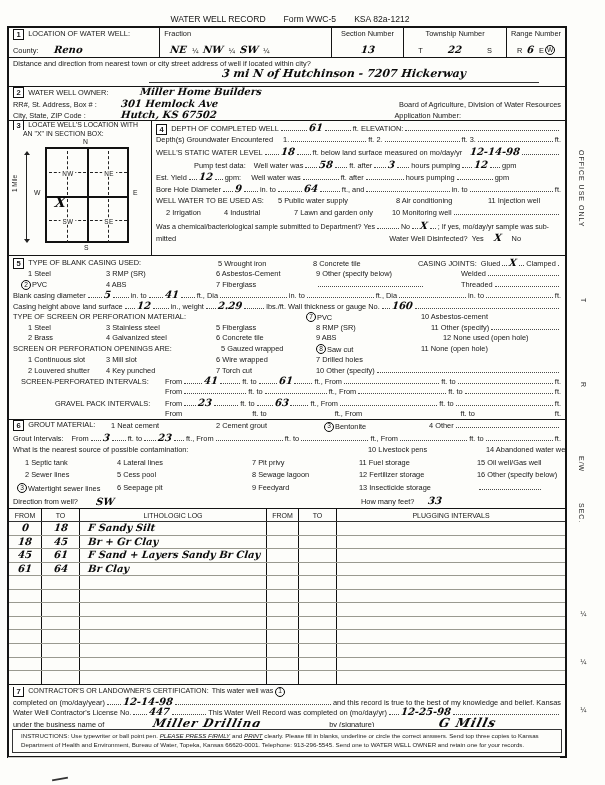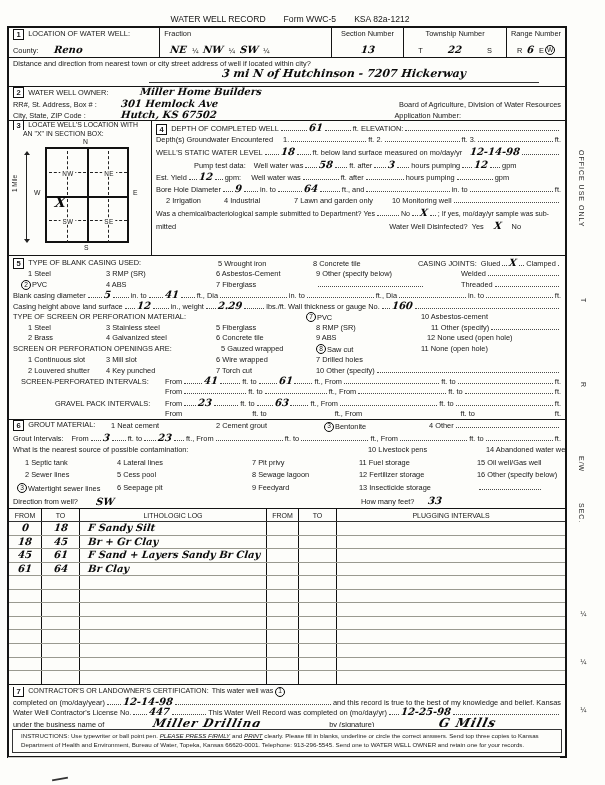--- a/index.html
+++ b/index.html
@@ -262,20 +262,26 @@
             <span>in. to</span>
             <i class="d" style="width:24px"></i>
             <span class="hw">64</span>
             <i class="d" style="width:20px"></i>
             <span>ft., and</span>
             <i class="dfill"></i>
             <span>in. to</span>
             <i class="dfill"></i>
             <span>ft.</span>
           </div>
+        <div class="ln">
+            <span class="sp" style="width:122px">WELL WATER TO BE USED AS:</span>
+            <span class="sp" style="width:118px">5 Public water supply</span>
+            <span class="sp" style="width:92px">8 Air conditioning</span>
+            <span>11 Injection well</span>
+          </div>
         <div class="ln" style="padding-left:14px">
             <span class="sp" style="width:58px">2 Irrigation</span>
             <span class="sp" style="width:70px">4 Industrial</span>
             <span class="sp" style="width:98px">7 Lawn and garden only</span>
             <span>10 Monitoring well</span>
             <i class="dfill"></i>
           </div>
         <div class="ln" style="font-size:7.1px">
             <span>Was a chemical/bacteriological sample submitted to Department? Yes</span>
             <i class="d" style="width:22px"></i>
@@ -376,21 +382,21 @@
           <span class="sp" style="width:110px">3 Stainless steel</span>
           <span class="sp" style="width:100px">5 Fiberglass</span>
           <span class="sp" style="width:115px">8 RMP (SR)</span>
           <span>11 Other (specify)</span>
           <i class="dfill"></i>
         </div>
       <div class="ln">
           <span class="sp" style="width:93px;padding-left:15px">2 Brass</span>
           <span class="sp" style="width:110px">4 Galvanized steel</span>
           <span class="sp" style="width:100px">6 Concrete tile</span>
-          <span class="sp" style="width:111px">9 ABS</span>
+          <span class="sp" style="width:127px">9 ABS</span>
           <span>12 None used (open hole)</span>
         </div>
       <div class="ln">
           <span class="sp" style="width:208px">SCREEN OR PERFORATION OPENINGS ARE:</span>
           <span class="sp" style="width:95px">5 Gauzed wrapped</span>
           <span class="sp" style="width:105px;display:inline-flex;align-items:center;gap:1px">
             <span class="cn">8</span>
             <span>Saw cut</span>
           </span>
           <span>11 None (open hole)</span>

